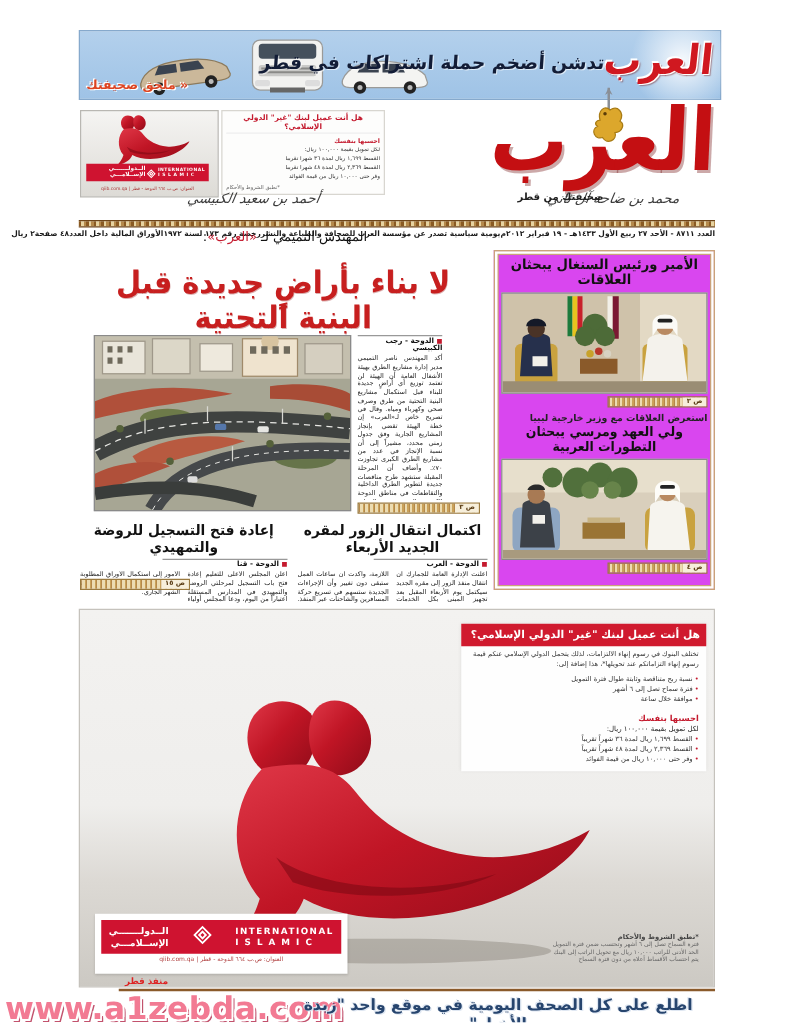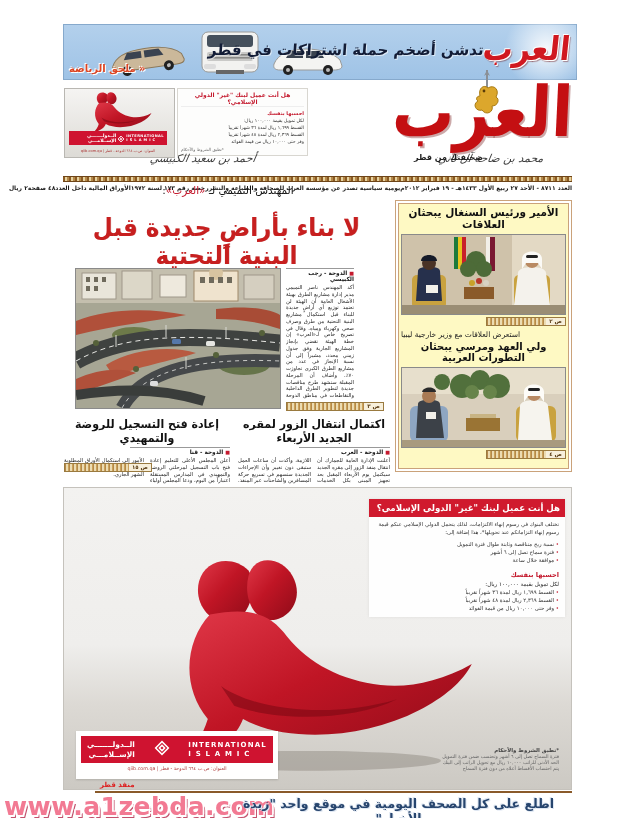--- a/index.html
+++ b/index.html
@@ -80,23 +80,23 @@
   .substory{position:absolute;}
   .sub-head{font-size:11px;font-weight:bold;color:#111;text-align:center;transform:scaleY(1.05);}
   .sub-byline{margin-top:3px;width:60%;}
   .sub-cols{column-count:2;column-gap:6px;margin-top:2px;height:38px;overflow:hidden;}
   .story-zour{left:238px;top:418px;width:152px;}
   .story-school{left:64px;top:418px;width:166px;}
 
   
   .right-box{left:395px;top:200px;width:177px;height:272px;border:1px solid #caa27a;
              box-shadow:inset 0 0 0 2px #fff,inset 0 0 0 3px #caa27a;box-sizing:border-box;
-             background:#fef9c3;padding:5px;}
+             background:#d946ef;padding:5px;}
   .rb-head{font-size:10.5px;font-weight:bold;color:#111;text-align:center;transform:scaleY(1.05);}
-  .rb-kicker{font-size:7.5px;font-weight:normal;color:#222;text-align:left;margin-top:4px;}
+  .rb-kicker{font-size:7.5px;font-weight:bold;color:#222;text-align:right;margin-top:4px;}
   .rb-photo{width:165px;height:81px;margin-top:4px;}
   .rb-strip{width:80px;margin-top:2px;}
 
   
   .main-ad{left:63px;top:487px;width:509px;height:303px;border:1px solid #c5c2bc;box-sizing:border-box;
            background:linear-gradient(180deg,#f3f2f0 0%,#efeeec 52%,#dcd9d4 72%,#ccc9c3 100%);}
   .ad-panel{position:absolute;left:305px;top:11px;width:196px;background:#fefefe;padding:0 0 6px 0;
             box-shadow:0 0 3px rgba(0,0,0,.08);}
   .ad-title{background:#d01a2e;color:#fff;font-size:8.6px;font-weight:bold;padding:4px 5px;text-align:right;}
   .ad-intro{font-size:5.4px;color:#333;line-height:1.45;padding:4px 6px 0 6px;text-align:right;}
@@ -162,21 +162,21 @@
         <path d="M192 25 L205 25 L205 32 L188 32 Z" fill="#3a4350"></path>
           <path d="M208 25 L222 25 L226 32 L208 32 Z" fill="#3a4350"></path>
         <circle cx="190" cy="44" r="5" fill="#222"></circle>
           <circle cx="230" cy="44" r="5" fill="#222"></circle>
         <circle cx="190" cy="44" r="2" fill="#bbb"></circle>
           <circle cx="230" cy="44" r="2" fill="#bbb"></circle>
       </g>
     </svg>
     <div class="banner-brand">العرب</div>
     <div class="banner-slogan">تدشن أضخم حملة اشتراكات في قطر</div>
-    <div class="banner-ribbon">« ملحق الرياضة</div>
+    <div class="banner-ribbon">« ملحق صحيفتك</div>
   </div>
 
   <div class="abs mast-ad-box">
     <svg class="mast-chair" width="96" height="44" viewBox="0 0 300 200">
       <use href="#chair-shape"></use>
     </svg>
     <div class="mast-bank-bar">
       <span class="en"><span>INTERNATIONAL</span><br><span>I S L A M I C</span></span>
       <span>
         <svg width="10" height="10" viewBox="0 0 24 24">

